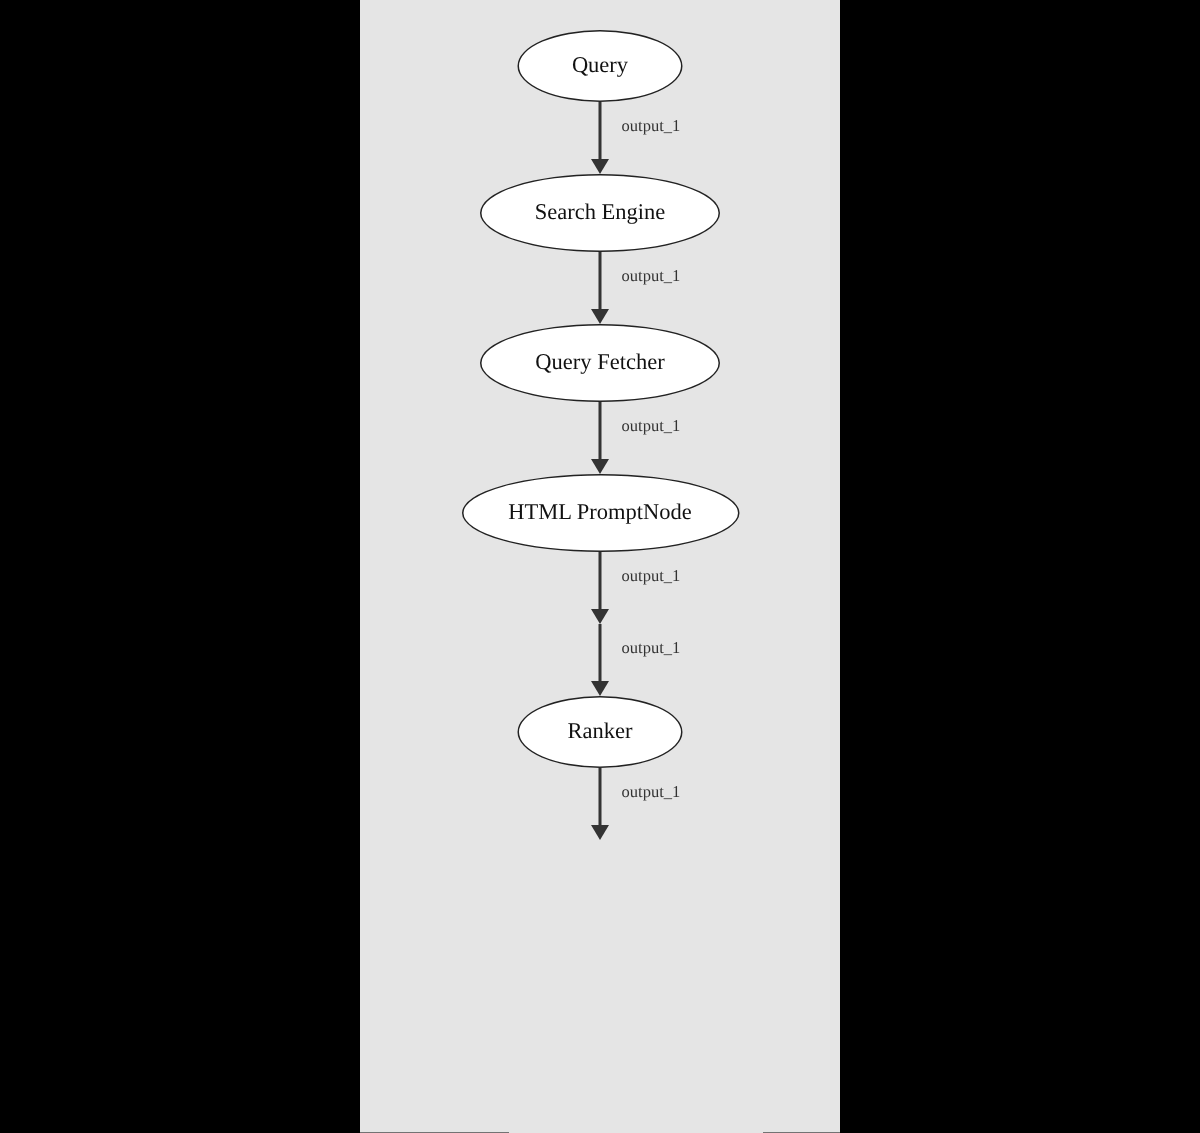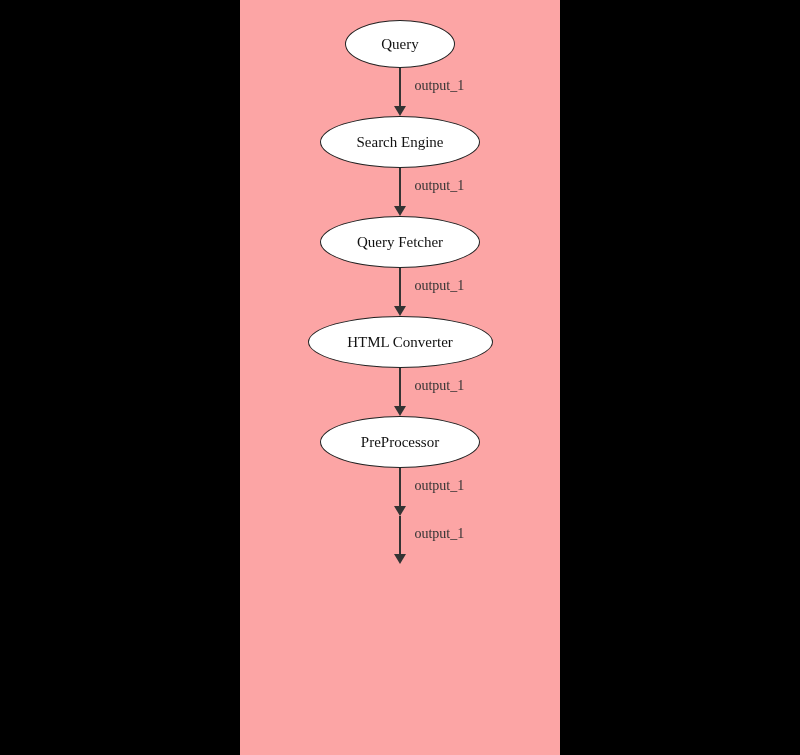--- a/index.html
+++ b/index.html
@@ -8,21 +8,21 @@
       height: 755px;
       background: #000;
       display: flex;
       justify-content: center;
       align-items: flex-start;
       overflow: hidden;
     }
     .diagram-container {
       width: 320px;
       min-height: 755px;
-      background: #fca5a5;
+      background: #e5e5e5;
       display: flex;
       flex-direction: column;
       align-items: center;
       padding: 20px 0 20px 0;
       position: relative;
       margin-top: 0;
     }
     .node-wrapper {
       display: flex;
       flex-direction: column;
@@ -49,21 +49,21 @@
     .node-md {
       width: 160px;
       height: 52px;
     }
     .node-lg {
       width: 185px;
       height: 52px;
     }
     .connector-label {
       font-family: serif;
-      font-size: 14px;
+      font-size: 11px;
       color: #333;
       margin-top: 4px;
       margin-bottom: 0px;
       align-self: flex-start;
       margin-left: 165px;
     }
     .arrow-line {
       width: 2px;
       background: #333;
       position: relative;
@@ -136,39 +136,21 @@
           <div class="arrow-line" style="height:38px;"></div>
           <div class="arrow-head"></div>
         </div>
         <span class="connector-label" style="margin-left:8px;position:absolute;left:52%;top:6px;">output_1</span>
       </div>
     </div>
   </div>
 
   <div class="node-wrapper">
     <div class="node node-lg">
-      <span>HTML Converter</span>
-    </div>
-  </div>
-
-  <div class="connector-body">
-    <div style="display:flex;flex-direction:column;align-items:center;width:100%;position:relative;">
-      <div style="display:flex;align-items:flex-start;width:100%;justify-content:center;position:relative;">
-        <div style="display:flex;flex-direction:column;align-items:center;">
-          <div class="arrow-line" style="height:38px;"></div>
-          <div class="arrow-head"></div>
-        </div>
-        <span class="connector-label" style="margin-left:8px;position:absolute;left:52%;top:6px;">output_1</span>
-      </div>
-    </div>
-  </div>
-
-  <div class="node-wrapper">
-    <div class="node node-md">
-      <span>PreProcessor</span>
+      <span>HTML PromptNode</span>
     </div>
   </div>
 
   <div class="connector-body">
     <div style="display:flex;flex-direction:column;align-items:center;width:100%;position:relative;">
       <div style="display:flex;align-items:flex-start;width:100%;justify-content:center;position:relative;">
         <div style="display:flex;flex-direction:column;align-items:center;">
           <div class="arrow-line" style="height:38px;"></div>
           <div class="arrow-head"></div>
         </div>
@@ -183,14 +165,32 @@
       <div style="display:flex;align-items:flex-start;width:100%;justify-content:center;position:relative;">
         <div style="display:flex;flex-direction:column;align-items:center;">
           <div class="arrow-line" style="height:38px;"></div>
           <div class="arrow-head"></div>
         </div>
         <span class="connector-label" style="margin-left:8px;position:absolute;left:52%;top:6px;">output_1</span>
       </div>
     </div>
   </div>
 
+  <div class="node-wrapper">
+    <div class="node node-sm">
+      <span>Ranker</span>
+    </div>
+  </div>
+
+  <div class="connector-body">
+    <div style="display:flex;flex-direction:column;align-items:center;width:100%;position:relative;">
+      <div style="display:flex;align-items:flex-start;width:100%;justify-content:center;position:relative;">
+        <div style="display:flex;flex-direction:column;align-items:center;">
+          <div class="arrow-line" style="height:38px;"></div>
+          <div class="arrow-head"></div>
+        </div>
+        <span class="connector-label" style="margin-left:8px;position:absolute;left:52%;top:6px;">output_1</span>
+      </div>
+    </div>
+  </div>
+
 
 </div>
 
 </body></html>

